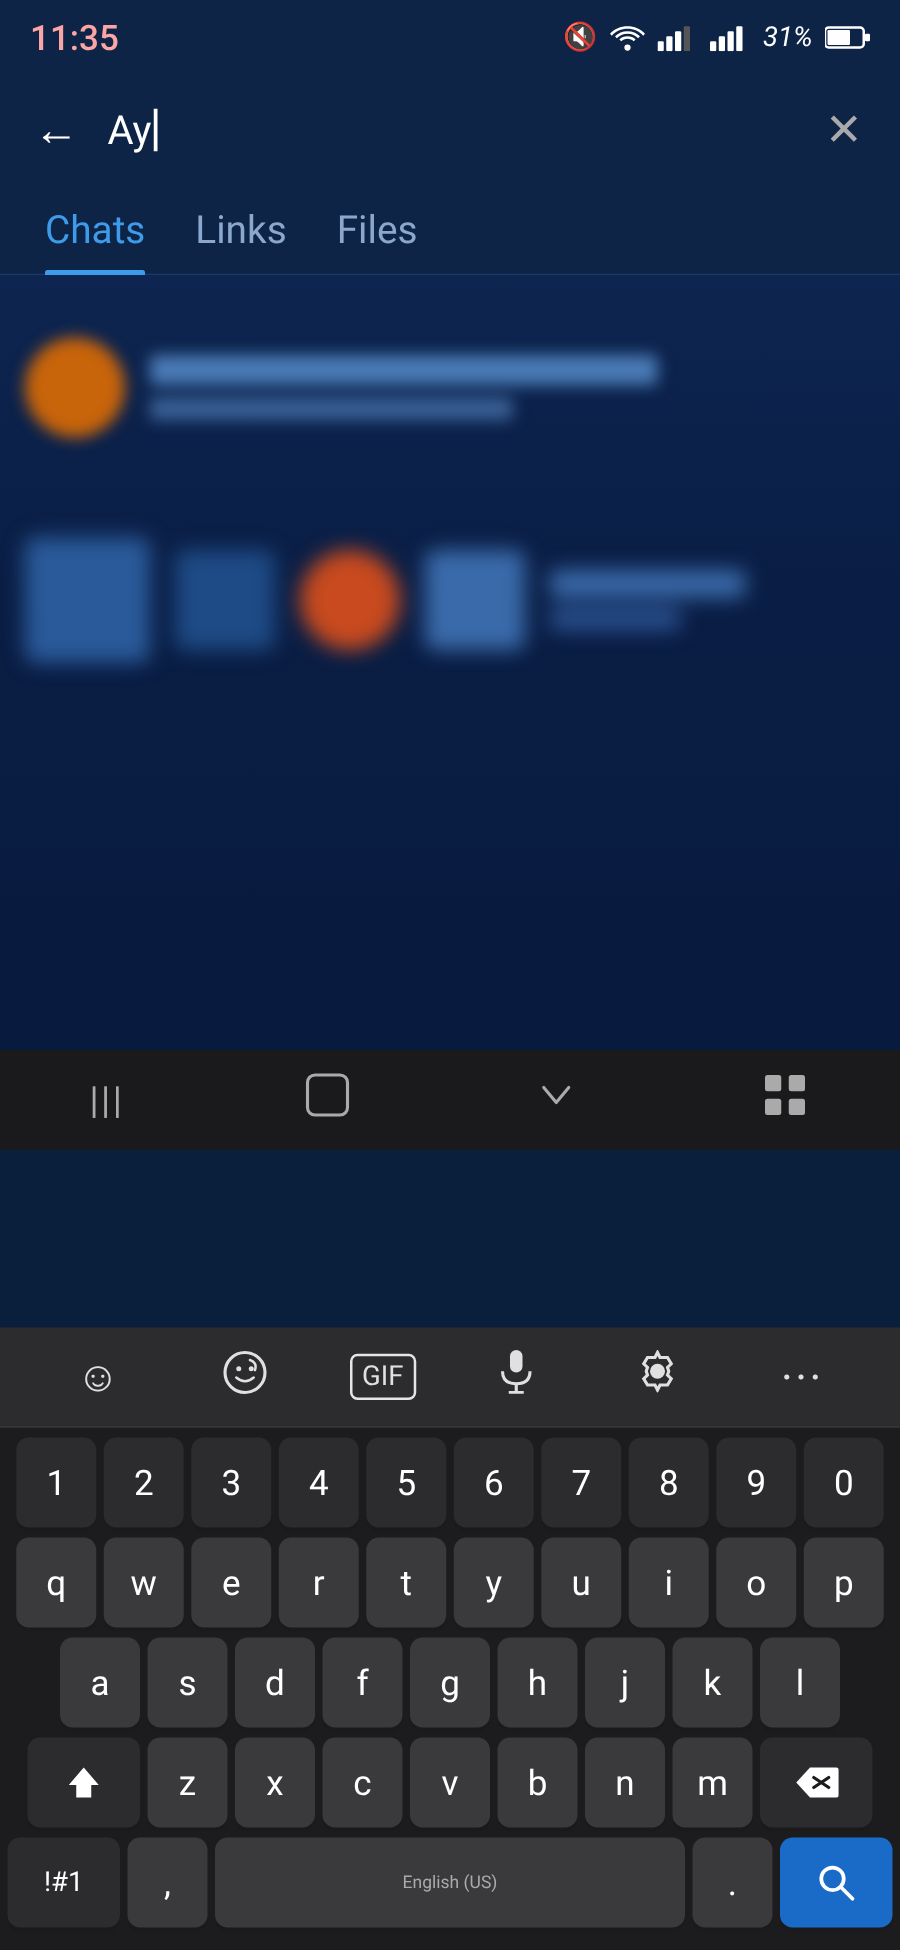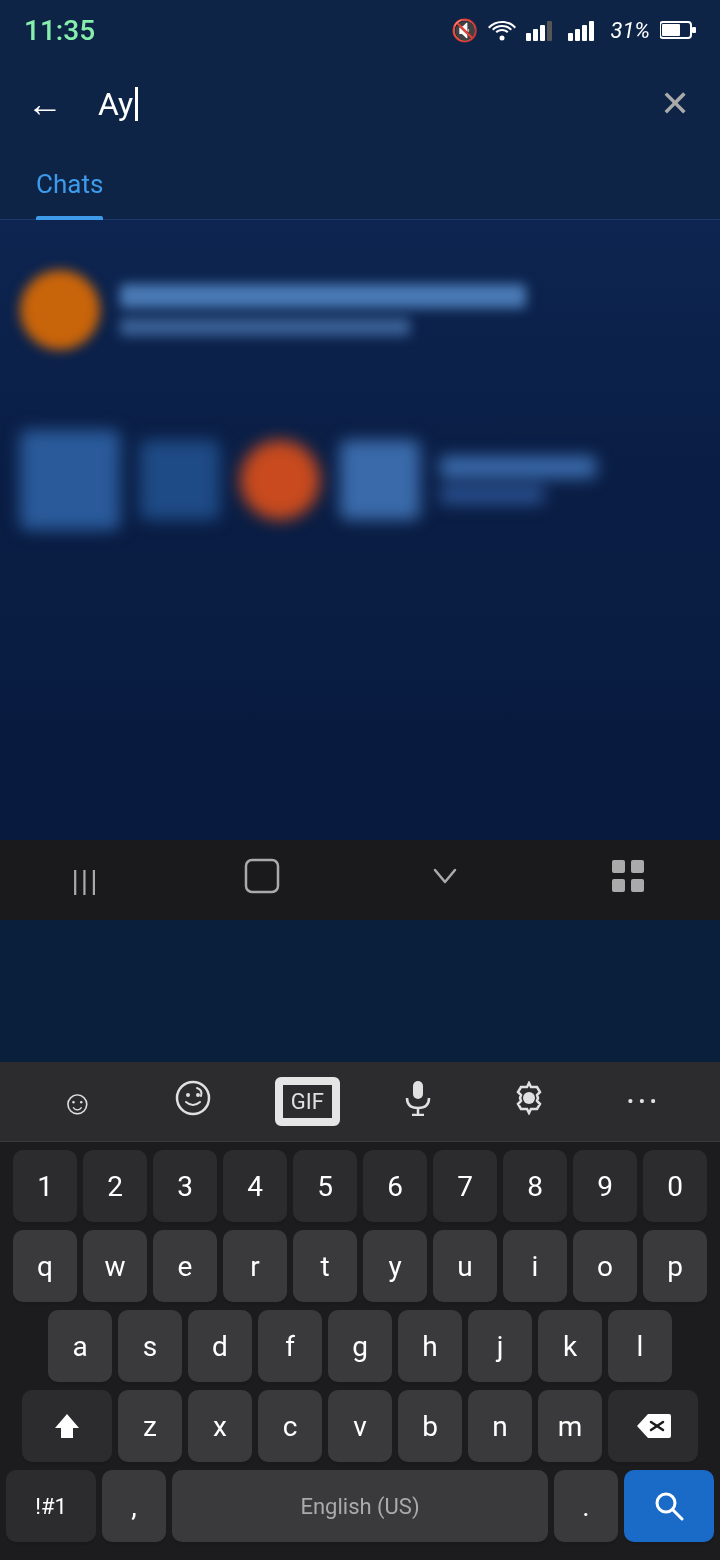--- a/index.html
+++ b/index.html
@@ -16,21 +16,21 @@
     
     .status-bar {
       height: 60px;
       background: #0d2447;
       display: flex;
       align-items: center;
       justify-content: space-between;
       padding: 0 24px;
     }
     .status-time {
-      color: #86efac;
+      color: #fca5a5;
       font-size: 28px;
       font-weight: 500;
     }
     .status-icons {
       display: flex;
       align-items: center;
       gap: 10px;
       color: #fff;
       font-size: 22px;
     }
@@ -60,21 +60,20 @@
       flex: 1;
       display: flex;
       align-items: center;
     }
     .search-input-text {
       color: #fff;
       font-size: 32px;
       font-weight: 400;
       display: flex;
       align-items: center;
-      margin-left: 12px;
     }
     .cursor {
       display: inline-block;
       width: 3px;
       height: 34px;
       background: #fff;
       margin-left: 2px;
       vertical-align: middle;
     }
     .clear-btn {
@@ -92,21 +91,21 @@
       display: flex;
       align-items: center;
       padding: 0 16px;
       border-bottom: 1px solid #1a3a6a;
     }
     .tab {
       padding: 0 20px;
       height: 72px;
       display: flex;
       align-items: center;
-      font-size: 26px;
+      font-size: 31px;
       color: #8ba8cc;
       cursor: pointer;
       position: relative;
       white-space: nowrap;
       text-align: center;
     }
     .tab.active {
       color: #3d9be9;
     }
     .tab.active::after {
@@ -274,21 +273,21 @@
     }
     .key.wide {
       max-width: none;
       flex: 1.5;
       background: #2c2c2e;
     }
     .key.space {
       flex: 4;
       max-width: none;
       background: #3a3a3c;
-      font-size: 22px;
+      font-size: 14px;
       color: #aaa;
     }
     .key.search-key {
       background: #1a6ac8;
       max-width: 90px;
     }
     .key.delete-key {
       max-width: 90px;
       font-size: 30px;
     }
@@ -365,20 +364,26 @@
       <span>Ay</span>
       <span class="cursor"></span>
     </div>
   </div>
   <div class="clear-btn">✕</div>
 </div>
 
 <div class="tabs-bar">
   <div class="tab active">
     <span>Chats</span>
+  </div>
+  <div class="tab">
+    <span>Links</span>
+  </div>
+  <div class="tab">
+    <span>Files</span>
   </div>
 </div>
 
 <div class="content-area">
 
   <div class="chat-item-1">
     <div class="avatar-circle"></div>
     <div class="chat-text-lines">
       <div class="chat-line-1"></div>
       <div class="chat-line-2"></div>
@@ -403,21 +408,21 @@
     <span class="kb-tool-btn">☺</span>
     <span class="kb-tool-btn" style="font-size:30px;">
       <svg width="36" height="36" viewBox="0 0 36 36" fill="none">
         <circle cx="18" cy="18" r="16" stroke="#e0e0e0" stroke-width="2.5"></circle>
         <path d="M11 22 Q18 28 25 22" stroke="#e0e0e0" stroke-width="2" fill="none" stroke-linecap="round"></path>
         <circle cx="13" cy="15" r="2" fill="#e0e0e0"></circle>
         <circle cx="23" cy="15" r="2" fill="#e0e0e0"></circle>
         <path d="M22 8 Q28 10 26 16" stroke="#e0e0e0" stroke-width="2" fill="none" stroke-linecap="round"></path>
       </svg>
     </span>
-    <span class="kb-tool-btn" style="font-size:22px;border:8px solid #e5e5e5;border-radius:6px;padding:4px 8px;">GIF</span>
+    <span class="kb-tool-btn" style="font-size:22px;border:2px solid #e5e5e5;border-radius:6px;padding:4px 8px;">GIF</span>
     <span class="kb-tool-btn">
       <svg width="28" height="36" viewBox="0 0 28 36" fill="#e0e0e0">
         <rect x="9" y="1" width="10" height="18" rx="5"></rect>
         <path d="M3 18 Q3 28 14 28 Q25 28 25 18" stroke="#e0e0e0" stroke-width="2.5" fill="none"></path>
         <line x1="14" y1="28" x2="14" y2="35" stroke="#e0e0e0" stroke-width="2.5"></line>
         <line x1="8" y1="35" x2="20" y2="35" stroke="#e0e0e0" stroke-width="2.5"></line>
       </svg>
     </span>
     <span class="kb-tool-btn">
       <svg width="34" height="34" viewBox="0 0 34 34" fill="#e0e0e0">

